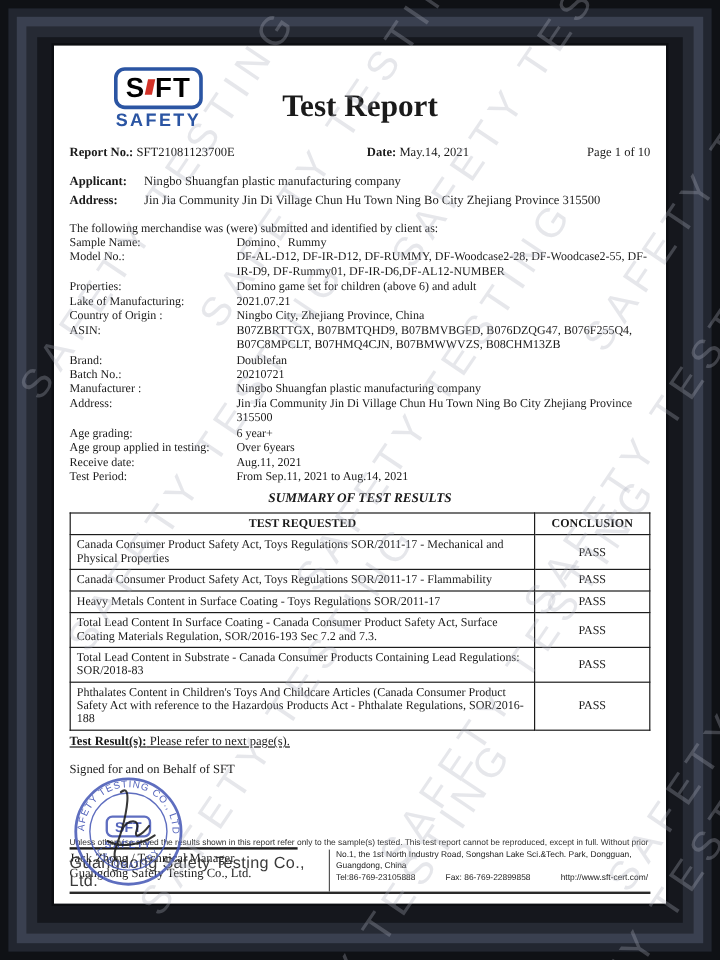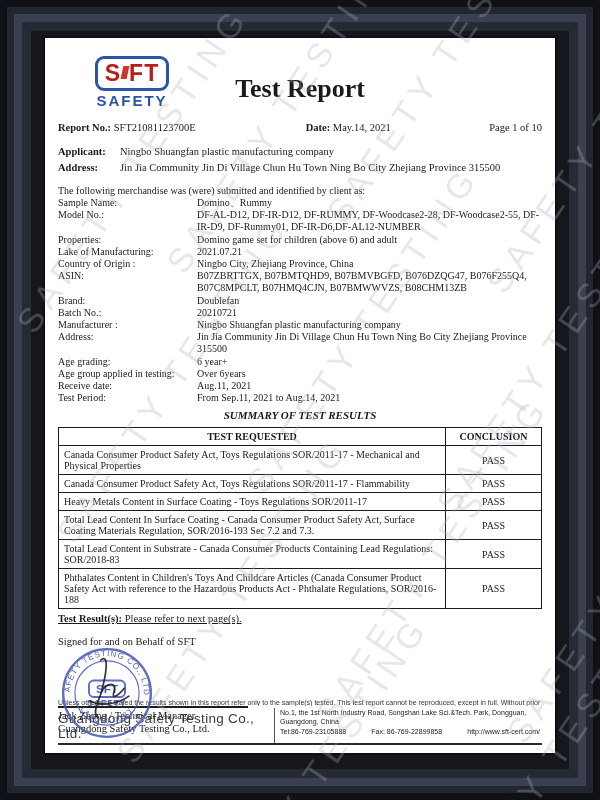--- a/index.html
+++ b/index.html
@@ -40,21 +40,21 @@
   .wm:nth-child(7){left:360px;top:330px;}   .wm:nth-child(8){left:40px;top:580px;}
   .wm:nth-child(9){left:240px;top:540px;}   .wm:nth-child(10){left:430px;top:560px;}
   .wm:nth-child(11){left:120px;top:760px;}  .wm:nth-child(12){left:360px;top:740px;}
 
   
   .header { position:relative; height:66px; }
   .logo { position:absolute; left:28px; top:8px; width:92px; text-align:center; }
   .logo-box {
     position:relative; display:inline-block; border:3px solid #2b55a3; border-radius:9px;
     padding:0 7px; font-family:"Liberation Sans", sans-serif;
-    font-weight:bold; font-size:23px; line-height:29px; color:#b91c1c; letter-spacing:1px;
+    font-weight:bold; font-size:23px; line-height:29px; color:#000000; letter-spacing:1px;
   }
   .logo-accent {
     display:inline-block; width:6px; height:13px; background:#d23228;
     transform:skewX(-12deg); margin:0 1px 0 1px; vertical-align:2px;
   }
   .logo-sub {
     font-family:"Liberation Sans", sans-serif; font-weight:bold;
     font-size:15px; letter-spacing:2px; color:#2b55a3; margin-top:1px;
   }
   .title {

